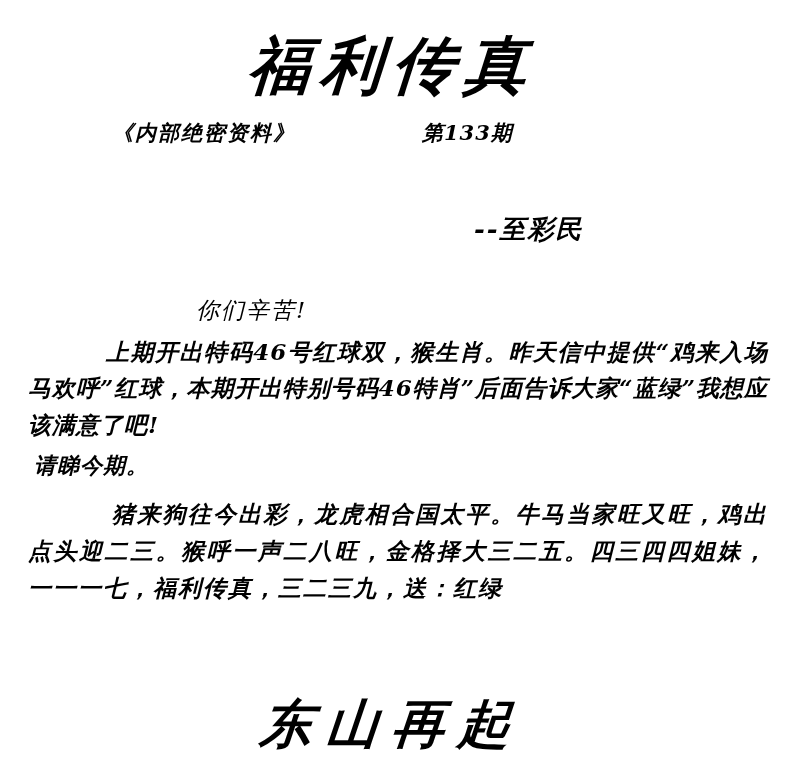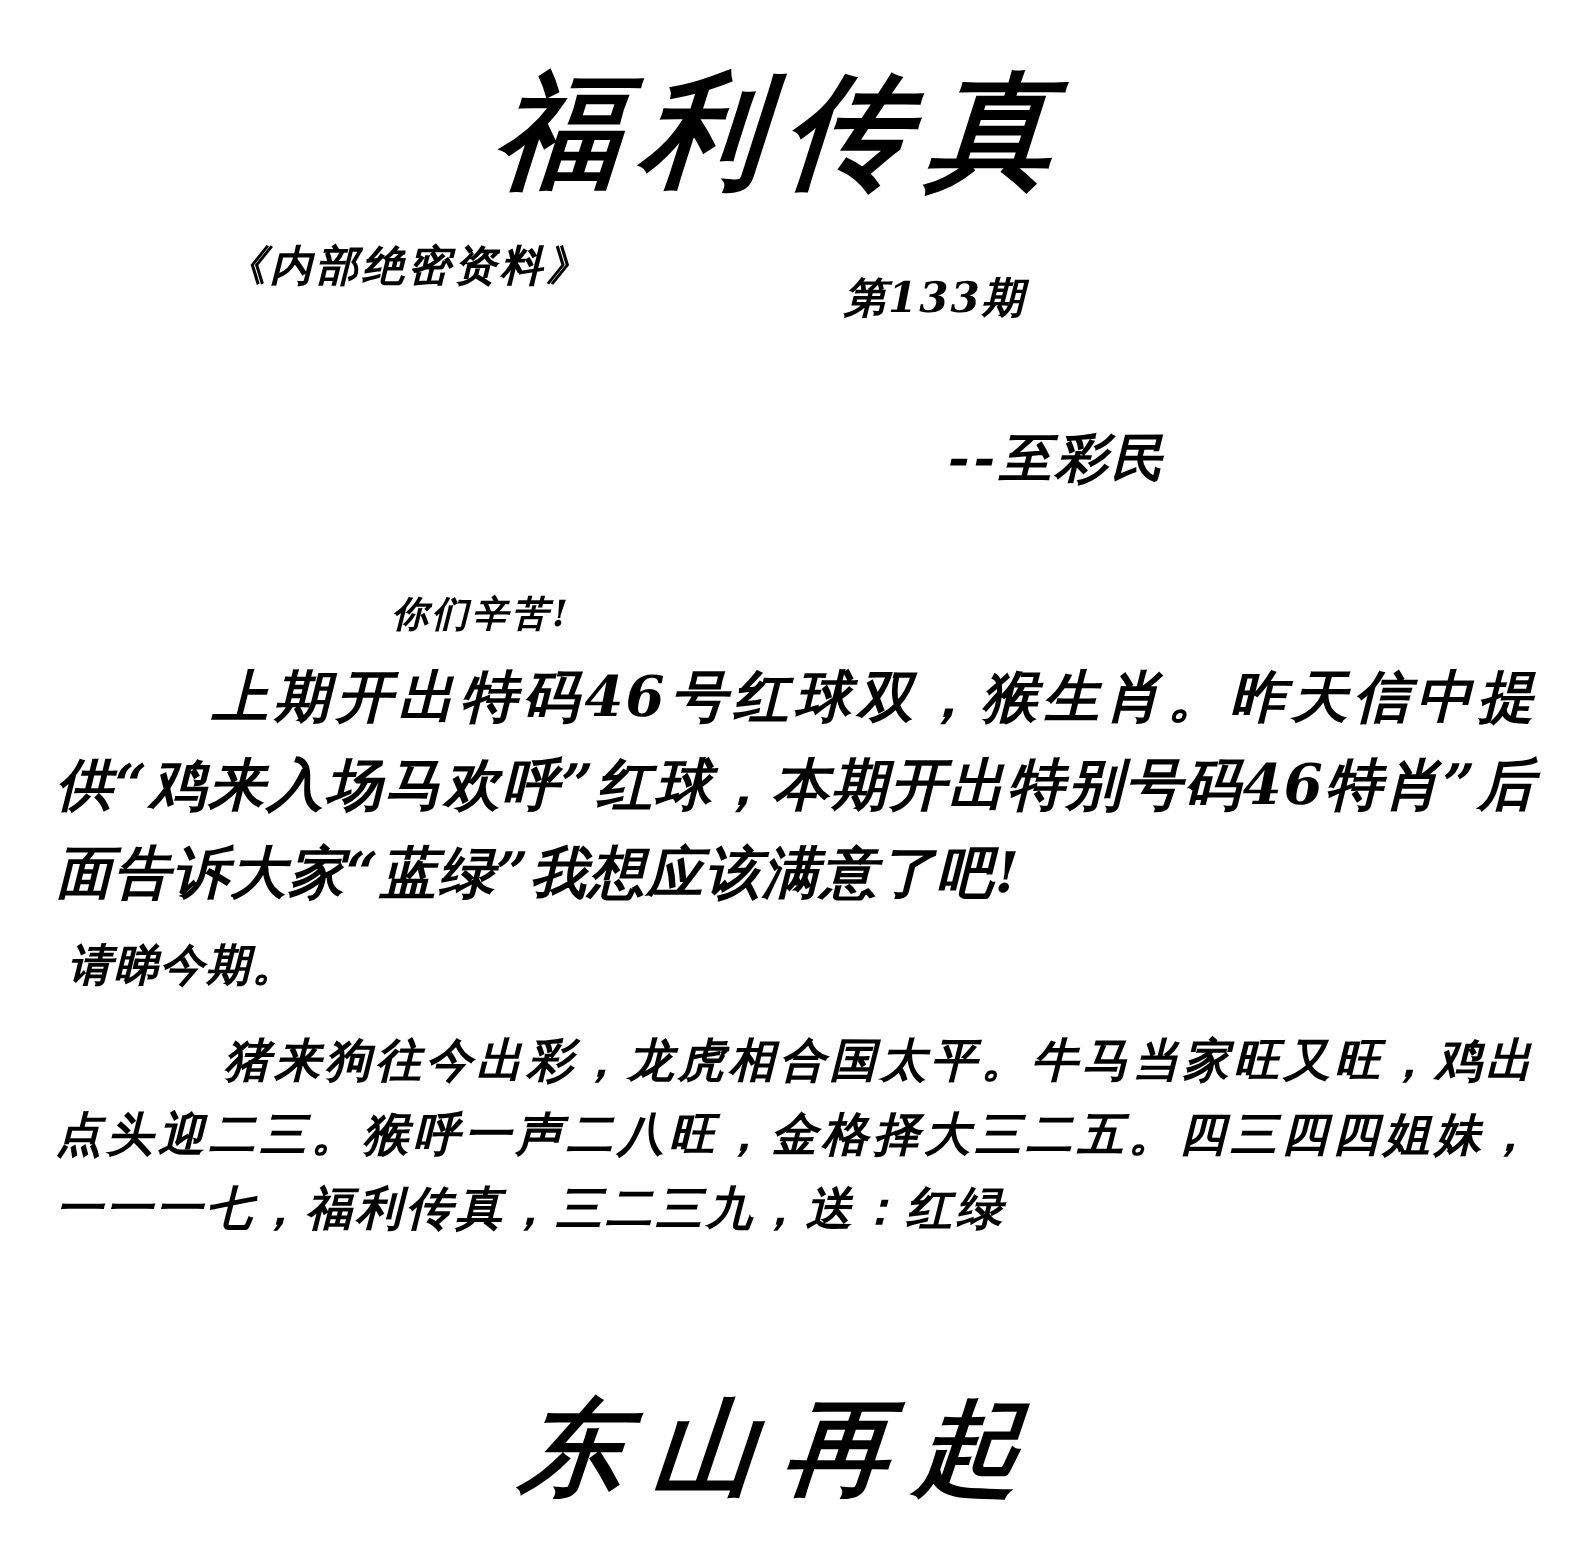--- a/index.html
+++ b/index.html
@@ -41,21 +41,21 @@
     left: 112px;
     top: 0;
     font-size: 21px;
     font-weight: bold;
     font-style: italic;
     letter-spacing: 2px;
   }
   .issue {
     position: absolute;
     left: 422px;
-    top: 16px;
+    top: 0;
     font-size: 21px;
     font-weight: bold;
     font-style: italic;
     letter-spacing: 1px;
   }
   .addressee {
     position: absolute;
     left: 474px;
     top: 182px;
     font-size: 26px;
@@ -72,28 +72,28 @@
     font-style: italic;
     letter-spacing: 1px;
   }
   .body-block {
     position: absolute;
     left: 28px;
     top: 265px;
     width: 740px;
   }
   .p-greet {
-    font-size: 18px;
-    font-weight: bold;
+    font-size: 23px;
+    font-weight: normal;
     font-style: italic;
     letter-spacing: 2px;
     margin: 0 0 8px 168px;
   }
   .para {
-    font-size: 28px;
+    font-size: 23px;
     font-weight: bold;
     font-style: italic;
     letter-spacing: 1px;
     line-height: 1.58;
     margin: 0;
     text-align: justify;
   }
   .para.indent {
     text-indent: 78px;
   }

